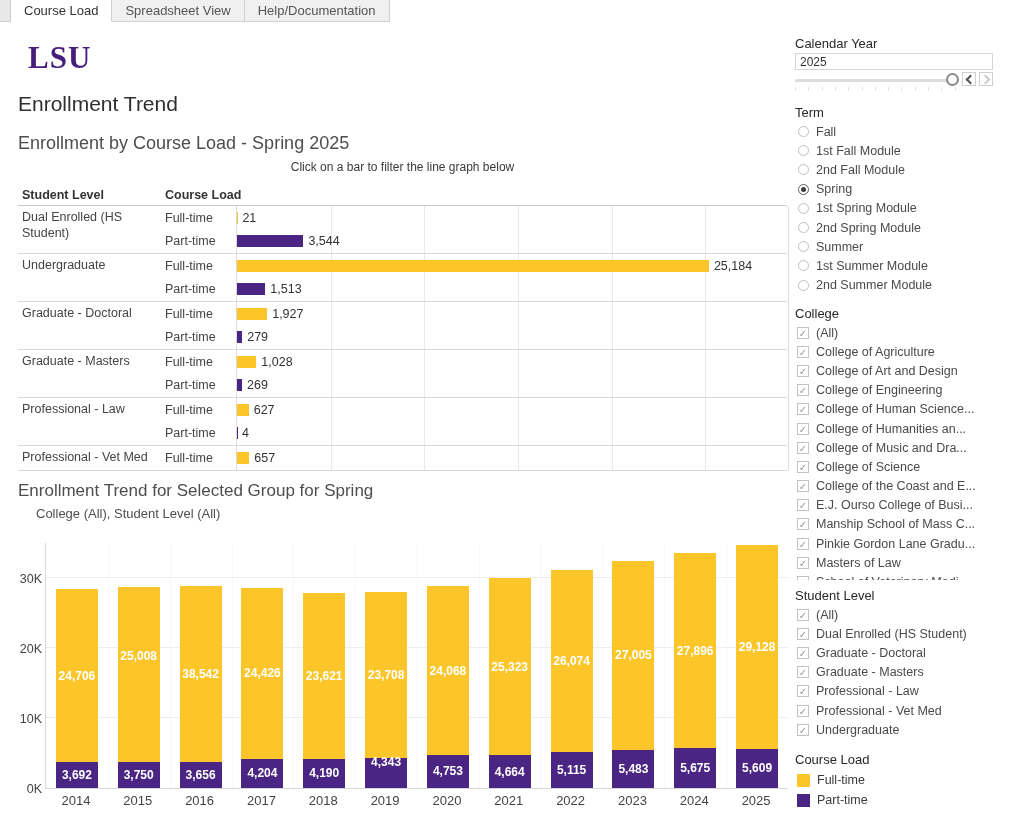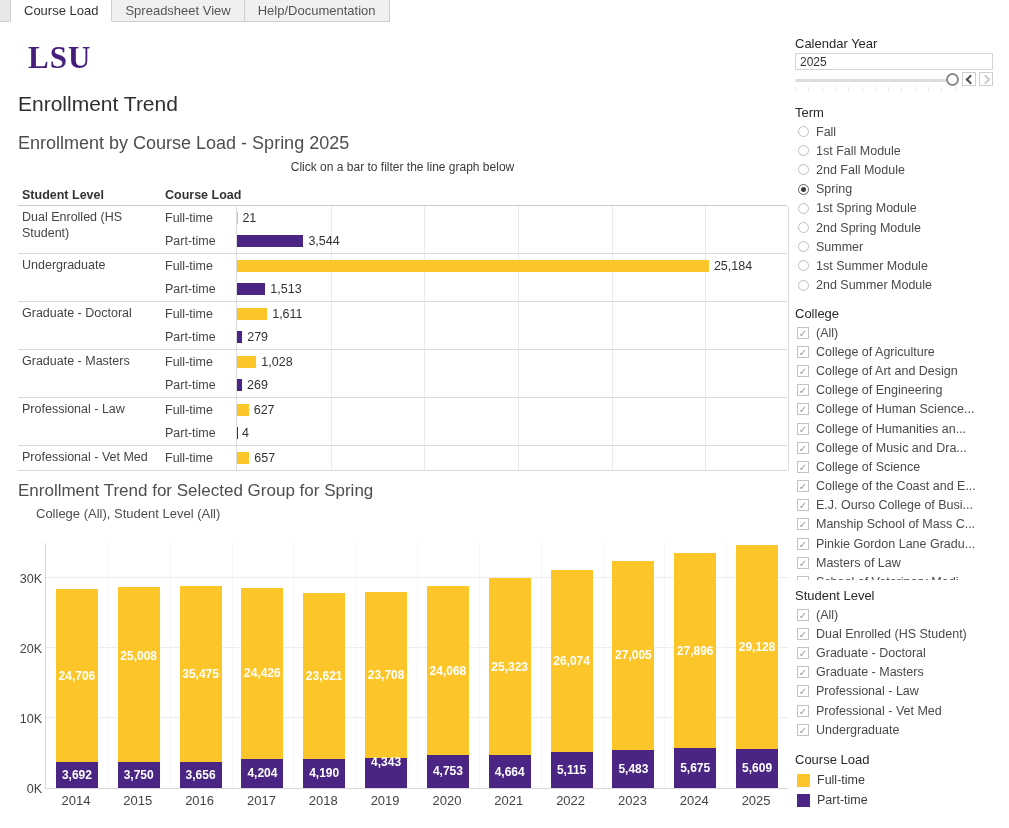--- a/index.html
+++ b/index.html
@@ -142,21 +142,21 @@
             </div>
           </div>
         </div>
         <div class="cl-group">
           <div class="cl-slcell">Graduate - Doctoral</div>
           <div class="cl-rows">
             <div class="cl-subrow">
               <div class="cl-ccell">Full-time</div>
               <div class="cl-chartcell">
                 <div class="cl-bar" style="width: 30.2px; background: rgb(252, 198, 43);"></div>
-                <span class="cl-val">1,611</span>
+                <span class="cl-val">1,927</span>
               </div>
             </div>
             <div class="cl-subrow">
               <div class="cl-ccell">Part-time</div>
               <div class="cl-chartcell">
                 <div class="cl-bar" style="width: 5.2px; background: rgb(74, 37, 131);"></div>
                 <span class="cl-val">279</span>
               </div>
             </div>
           </div>
@@ -245,21 +245,21 @@
       </div>
       <div class="tcol" style="left: 61.8px; width: 61.8px;">
         <div class="seg" style="bottom: 0px; height: 26.3px; background: rgb(74, 37, 131);"></div>
         <div class="seg" style="bottom: 26.3px; height: 175.1px; background: rgb(252, 198, 43);"></div>
         <div class="seg-label" style="bottom: 124px; margin-top: 28px;">25,008</div>
         <div class="seg-label" style="bottom: 5.1px;">3,750</div>
       </div>
       <div class="tcol" style="left: 123.7px; width: 61.8px;">
         <div class="seg" style="bottom: 0px; height: 25.6px; background: rgb(74, 37, 131);"></div>
         <div class="seg" style="bottom: 25.6px; height: 176.4px; background: rgb(252, 198, 43);"></div>
-        <div class="seg-label" style="bottom: 105.8px;">35,475</div>
+        <div class="seg-label" style="bottom: 105.8px;">38,542</div>
         <div class="seg-label" style="bottom: 4.8px;">3,656</div>
       </div>
       <div class="tcol" style="left: 185.5px; width: 61.8px;">
         <div class="seg" style="bottom: 0px; height: 29.4px; background: rgb(74, 37, 131);"></div>
         <div class="seg" style="bottom: 29.4px; height: 171px; background: rgb(252, 198, 43);"></div>
         <div class="seg-label" style="bottom: 106.9px;">24,426</div>
         <div class="seg-label" style="bottom: 6.7px;">4,204</div>
       </div>
       <div class="tcol" style="left: 247.3px; width: 61.8px;">
         <div class="seg" style="bottom: 0px; height: 29.3px; background: rgb(74, 37, 131);"></div>

